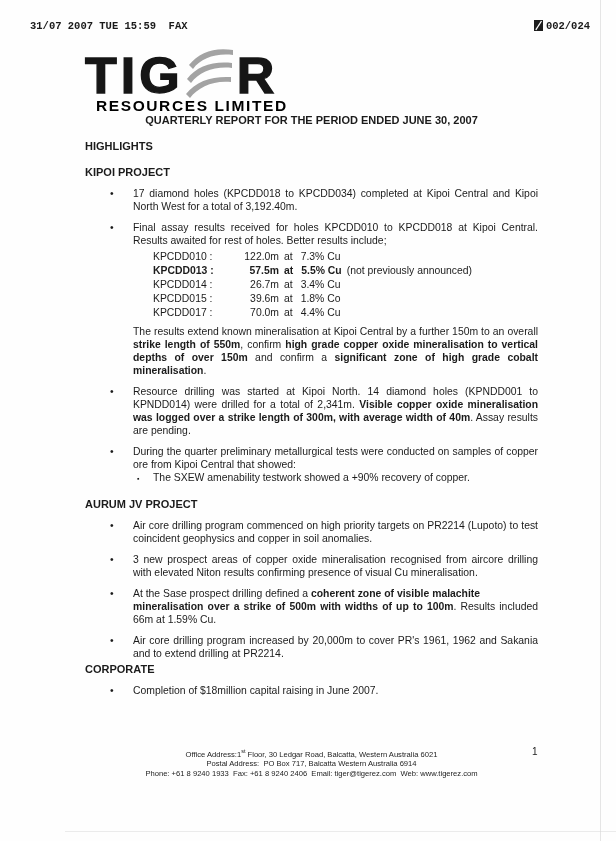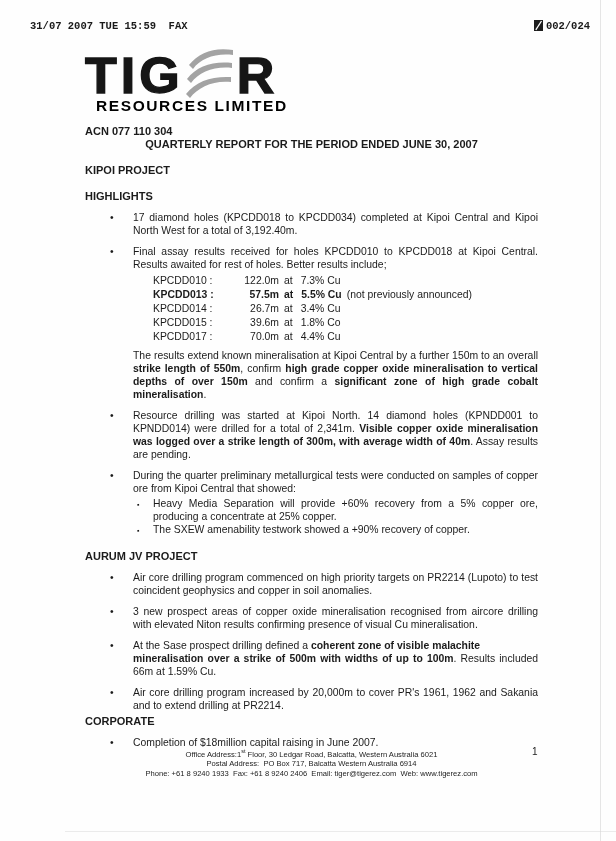--- a/index.html
+++ b/index.html
@@ -74,27 +74,26 @@
         <svg class="logo-swoosh" width="48" height="56" viewBox="0 0 48 56">
           <path d="M3,17 C13,4 29,-1 47,2 L47,7 C30,5 15,10 7,21 Z" fill="#a3a3a3"></path>
           <path d="M1,31 C11,18 27,13 46,15 L46,20 C29,18 13,24 5,35 Z" fill="#a3a3a3"></path>
           <path d="M0,46 C10,33 26,28 45,29 L45,34 C28,32 12,39 4,50 Z" fill="#a3a3a3"></path>
         </svg>
         <span class="logo-letters">R</span>
       </div>
       <div class="logo-subtitle">RESOURCES LIMITED</div>
     </div>
 
-    <div class="acn">ACN 077 110 304</div>
 
     <div class="doc-title">QUARTERLY REPORT FOR THE PERIOD ENDED JUNE 30, 2007</div>
 
+    <div class="h1">HIGHLIGHTS</div>
+
     <div class="h1">KIPOI PROJECT</div>
-
-    <div class="h1">HIGHLIGHTS</div>
 
     <div class="bullet">
       <span class="mk">•</span>
       <div class="tx"><span>17 diamond holes (KPCDD018 to KPCDD034) completed at Kipoi Central and Kipoi North West for a total of 3,192.40m.</span></div>
     </div>
 
     <div class="bullet">
       <span class="mk">•</span>
       <div class="tx"><span>Final assay results received for holes KPCDD010 to KPCDD018 at Kipoi Central. Results awaited for rest of holes. Better results include;</span></div>
     </div>
@@ -142,24 +141,20 @@
     <div class="bullet">
       <span class="mk">•</span>
       <div class="tx"><span>Resource drilling was started at Kipoi North. 14 diamond holes (KPNDD001 to KPNDD014) were drilled for a total of 2,341m. </span><span class="b">Visible copper oxide mineralisation was logged over a strike length of 300m, with average width of 40m</span><span>. Assay results are pending.</span></div>
     </div>
 
     <div class="bullet">
       <span class="mk">•</span>
       <div class="tx"><span>During the quarter preliminary metallurgical tests were conducted on samples of copper ore from Kipoi Central that showed:</span></div>
     </div>
 
-    <div class="sub-bullet" style="margin-top:3px;">
-      <span class="mk">▪</span>
-      <div class="tx"><span>Heavy Media Separation will provide +60% recovery from a 5% copper ore, producing a concentrate at 25% copper.</span></div>
-    </div>
     <div class="sub-bullet">
       <span class="mk">▪</span>
       <div class="tx"><span>The SXEW amenability testwork showed a +90% recovery of copper.</span></div>
     </div>
 
     <div class="h1" style="margin-top:12px;">AURUM JV PROJECT</div>
 
     <div class="bullet">
       <span class="mk">•</span>
       <div class="tx"><span>Air core drilling program commenced on high priority targets on PR2214 (Lupoto) to test coincident geophysics and copper in soil anomalies.</span></div>

